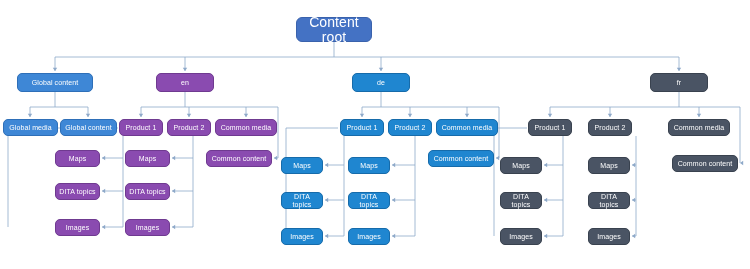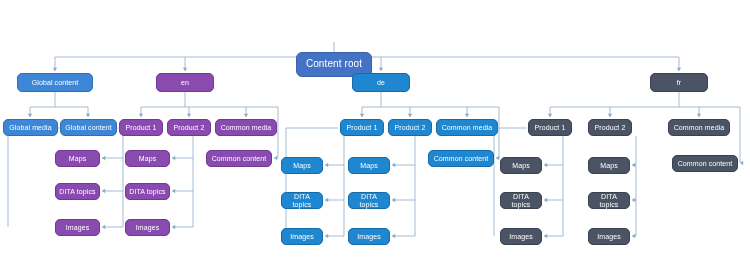--- a/index.html
+++ b/index.html
@@ -1,21 +1,21 @@
 <!DOCTYPE html>
 <html><head>
 <meta charset="utf-8">
 <style>
   html,body{margin:0;padding:0;background:#ffffff;}
   body{font-family:"Liberation Sans",sans-serif;}
   #canvas{position:relative;width:750px;height:269px;background:#ffffff;overflow:hidden;}
   .node{position:absolute;box-sizing:border-box;display:flex;align-items:center;justify-content:center;
         border-radius:5px;color:#ffffff;text-align:center;line-height:1.05;
         font-size:7px;letter-spacing:.1px;padding:0 2px;}
-  .node.root{font-size:10px;border-radius:6px;margin-top:35px;}
+  .node.root{font-size:14px;border-radius:6px;}
   .node.lvl1{font-size:7px;}
   svg.links{position:absolute;left:0;top:0;width:750px;height:269px;overflow:visible;}
   svg.links path,svg.links line{fill:none;stroke-width:.8;}
   .arrow{stroke:none;}
 </style>
 </head>
 <body>
 
 <div id="canvas">
   <svg class="links" id="linklayer">

